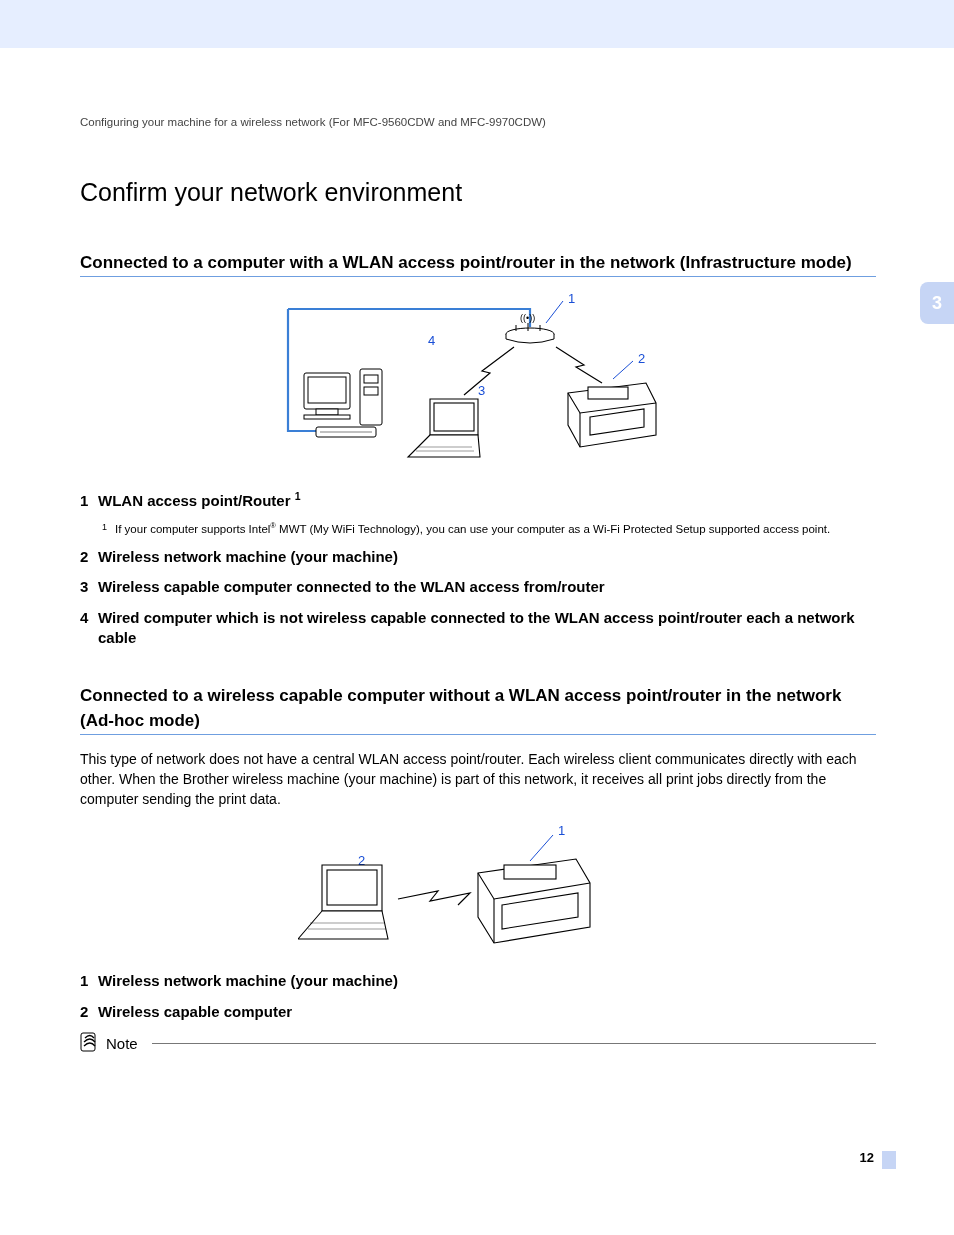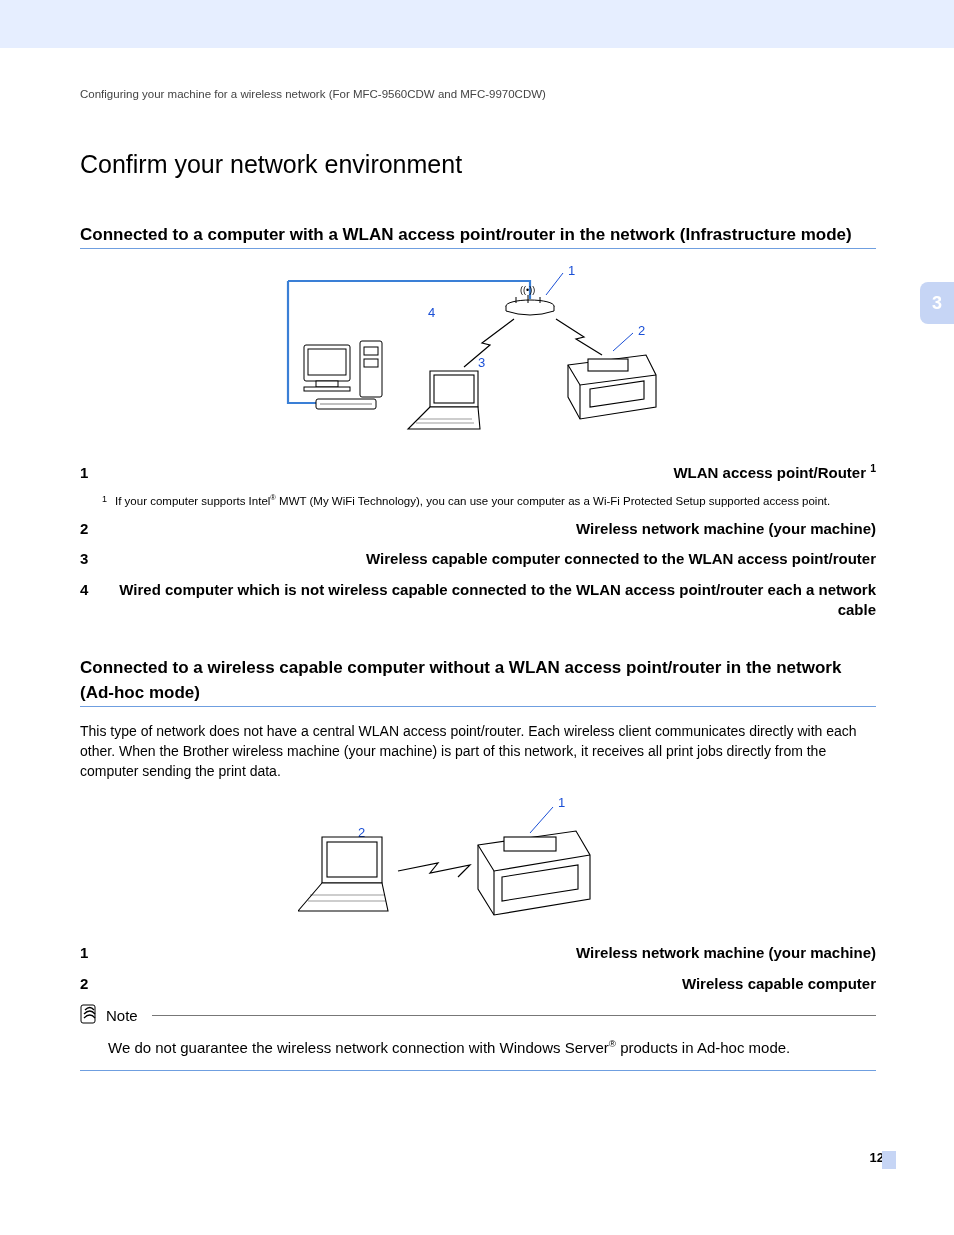--- a/index.html
+++ b/index.html
@@ -11,20 +11,21 @@
     background: #fff;
     position: relative;
   }
   .top-strip {
     height: 48px;
     background: #e6eeff;
     width: 100%;
   }
   .content {
     padding: 40px 78px 0 80px;
+    margin-top: 28px;
   }
   .breadcrumb {
     font-size: 11.5px;
     color: #444;
     margin-bottom: 50px;
   }
   h1.main-title {
     font-size: 25px;
     font-weight: normal;
     margin-bottom: 44px;
@@ -49,21 +50,21 @@
     align-items: baseline;
     font-size: 15px;
     font-weight: bold;
     margin: 10px 0;
     line-height: 1.35;
   }
   .legend-list > li .num {
     width: 18px;
     flex-shrink: 0;
   }
-  .legend-list > li .txt { flex: 1; text-align: right; }
+  .legend-list > li .txt { flex: 1; }
   .footnote {
     font-weight: normal;
     font-size: 11.5px;
     margin: 6px 0 2px 22px;
     display: flex;
     align-items: flex-start;
     gap: 8px;
   }
   .footnote .fn-mark { font-size: 9px; vertical-align: super; }
   .body-para {
@@ -103,21 +104,21 @@
     color: #fff;
     font-size: 18px;
     font-weight: bold;
     display: flex;
     align-items: center;
     justify-content: center;
     border-radius: 8px 0 0 8px;
   }
   .page-footer {
     position: absolute;
-    right: 70px;
+    right: 80px;
     bottom: 70px;
     font-size: 13px;
     font-weight: bold;
   }
   .page-accent {
     position: absolute;
     right: 58px;
     bottom: 66px;
     width: 14px;
     height: 18px;
@@ -213,21 +214,21 @@
         <span class="fn-mark">1</span>
         <span><span>If your computer supports Intel</span><sup class="reg">®</sup><span> MWT (My WiFi Technology), you can use your computer as a Wi-Fi Protected Setup supported access point.</span></span>
       </div>
     </li>
     <li>
       <span class="num">2</span>
       <span class="txt">Wireless network machine (your machine)</span>
     </li>
     <li>
       <span class="num">3</span>
-      <span class="txt">Wireless capable computer connected to the WLAN access point/router</span>
+      <span class="txt">Wireless capable computer connected to the WLAN access from/router</span>
     </li>
     <li>
       <span class="num">4</span>
       <span class="txt">Wired computer which is not wireless capable connected to the WLAN access point/router each a network cable</span>
     </li>
   </ul>
 
   <h2 class="section-title">Connected to a wireless capable computer without a WLAN access point/router in the network (Ad-hoc mode)</h2>
 
   <p class="body-para">This type of network does not have a central WLAN access point/router. Each wireless client communicates directly with each other. When the Brother wireless machine (your machine) is part of this network, it receives all print jobs directly from the computer sending the print data.</p>
@@ -272,21 +273,18 @@
     <div class="note-header">
       <span>
         <svg width="20" height="20" viewBox="0 0 20 20">
           <rect x="1" y="1" width="14" height="18" rx="2" fill="#fff" stroke="#000" stroke-width="1"></rect>
           <path d="M5 6 Q10 1 14 6 M4 10 Q10 4 15 10 M4 14 Q10 8 15 14" stroke="#000" stroke-width="1.3" fill="none"></path>
         </svg>
       </span>
       <span>Note</span>
       <span class="note-rule"></span>
     </div>
-    <div class="note-body">
-      <span>We do not guarantee the wireless network connection with Windows Server</span><sup class="reg">®</sup><span> products in Ad-hoc mode.</span>
-    </div>
   </div>
 
 </div>
 
 <div class="page-footer">12</div>
 <div class="page-accent"></div>
 
 </body></html>

